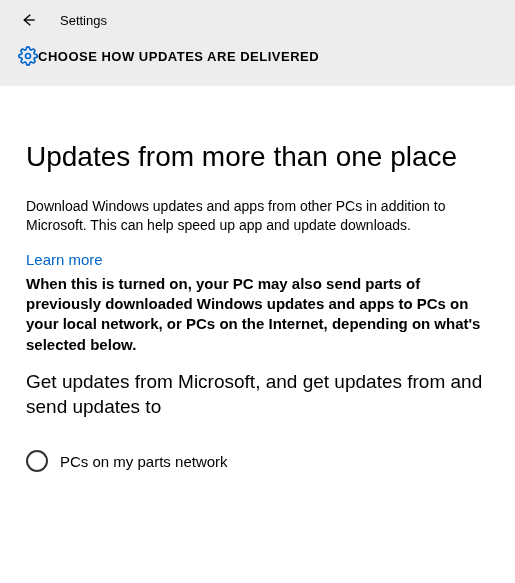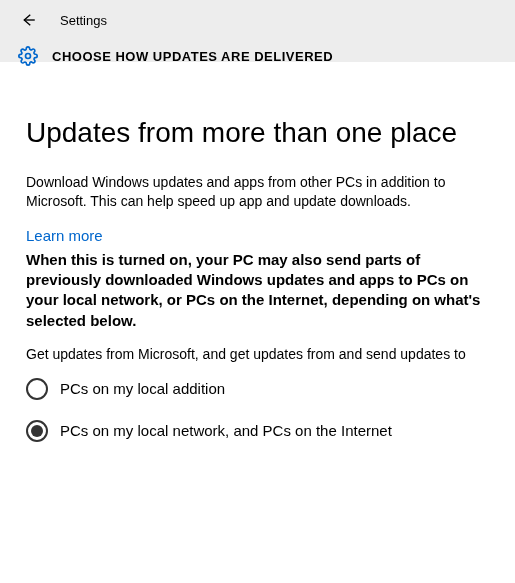--- a/index.html
+++ b/index.html
@@ -5,21 +5,21 @@
     * { box-sizing: border-box; margin: 0; padding: 0; }
     body {
       width: 515px;
       height: 583px;
       font-family: "Segoe UI", Arial, sans-serif;
       background: #ffffff;
       color: #000000;
       overflow: hidden;
     }
     .header {
-      height: 62px;
+      height: 86px;
       background: #ededed;
       display: flex;
       flex-direction: column;
       padding: 10px 18px 16px 18px;
     }
     .header-top {
       display: flex;
       align-items: center;
       gap: 22px;
       margin-bottom: 16px;
@@ -33,21 +33,20 @@
       cursor: pointer;
     }
     .app-title {
       font-size: 13px;
       font-weight: 400;
       color: #000;
     }
     .header-bottom {
       display: flex;
       align-items: center;
-      gap: 14px;
       padding-left: 0px;
     }
     .gear-icon {
       width: 20px;
       height: 20px;
       display: flex;
       align-items: center;
       justify-content: center;
     }
     .page-header {
@@ -106,24 +105,24 @@
       width: 12px;
       height: 12px;
       background: #fff;
       border-radius: 50%;
     }
     .toggle-label {
       font-size: 15px;
       color: #000;
     }
     .para3 {
-      font-size: 14px;
+      font-size: 19px;
       line-height: 1.35;
       color: #000;
-      margin-bottom: 14px;
+      margin-bottom: 30px;
     }
     .radio-row {
       display: flex;
       align-items: center;
       gap: 12px;
       margin-bottom: 20px;
       cursor: pointer;
     }
     .radio {
       width: 22px;
@@ -178,20 +177,16 @@
   <p class="body-text">Download Windows updates and apps from other PCs in addition to Microsoft. This can help speed up app and update downloads.</p>
   <span class="link">Learn more</span>
 
   <p class="para2">When this is turned on, your PC may also send parts of previously downloaded Windows updates and apps to PCs on your local network, or PCs on the Internet, depending on what's selected below.</p>
 
 
   <p class="para3">Get updates from Microsoft, and get updates from and send updates to</p>
 
   <div class="radio-row">
     <div class="radio"></div>
-    <span class="radio-label">PCs on my local addition</span>
+    <span class="radio-label">PCs on my parts network</span>
   </div>
 
-  <div class="radio-row">
-    <div class="radio selected"></div>
-    <span class="radio-label">PCs on my local network, and PCs on the Internet</span>
-  </div>
 </div>
 
 </body></html>

